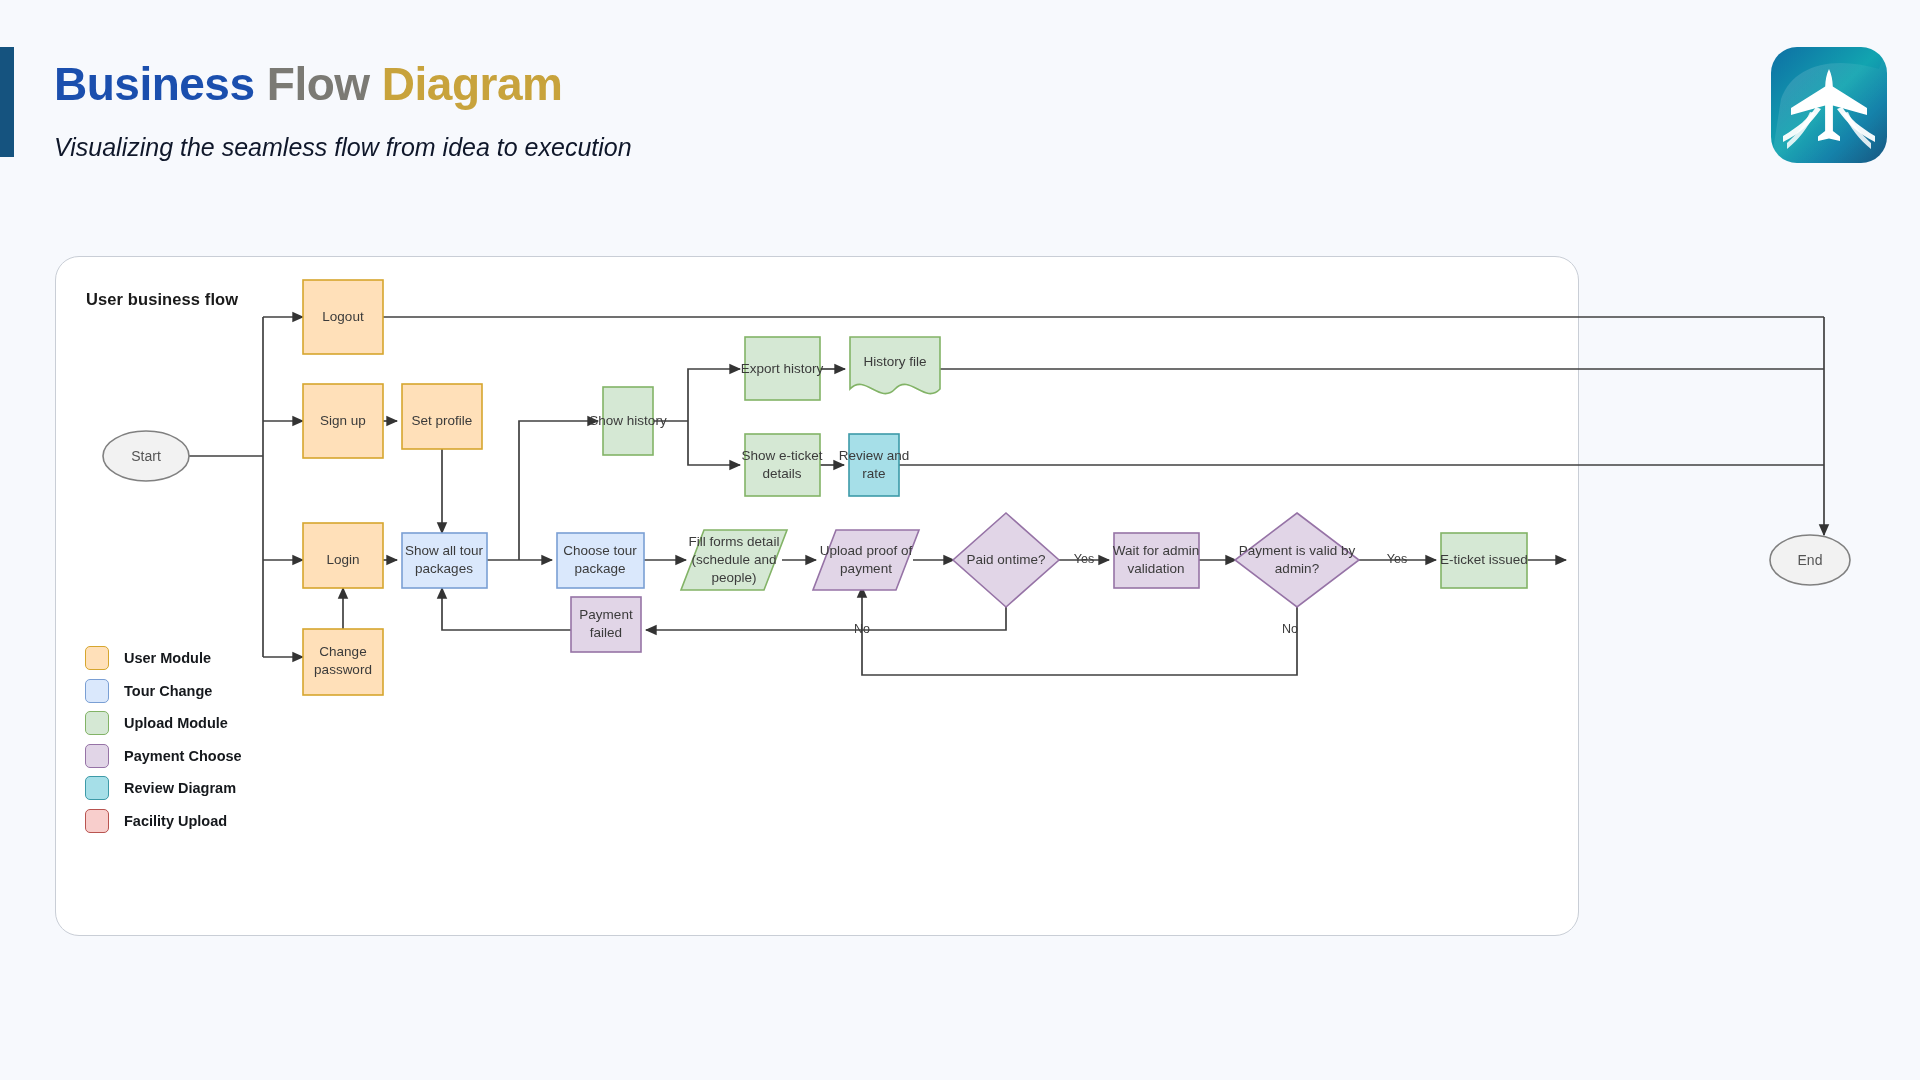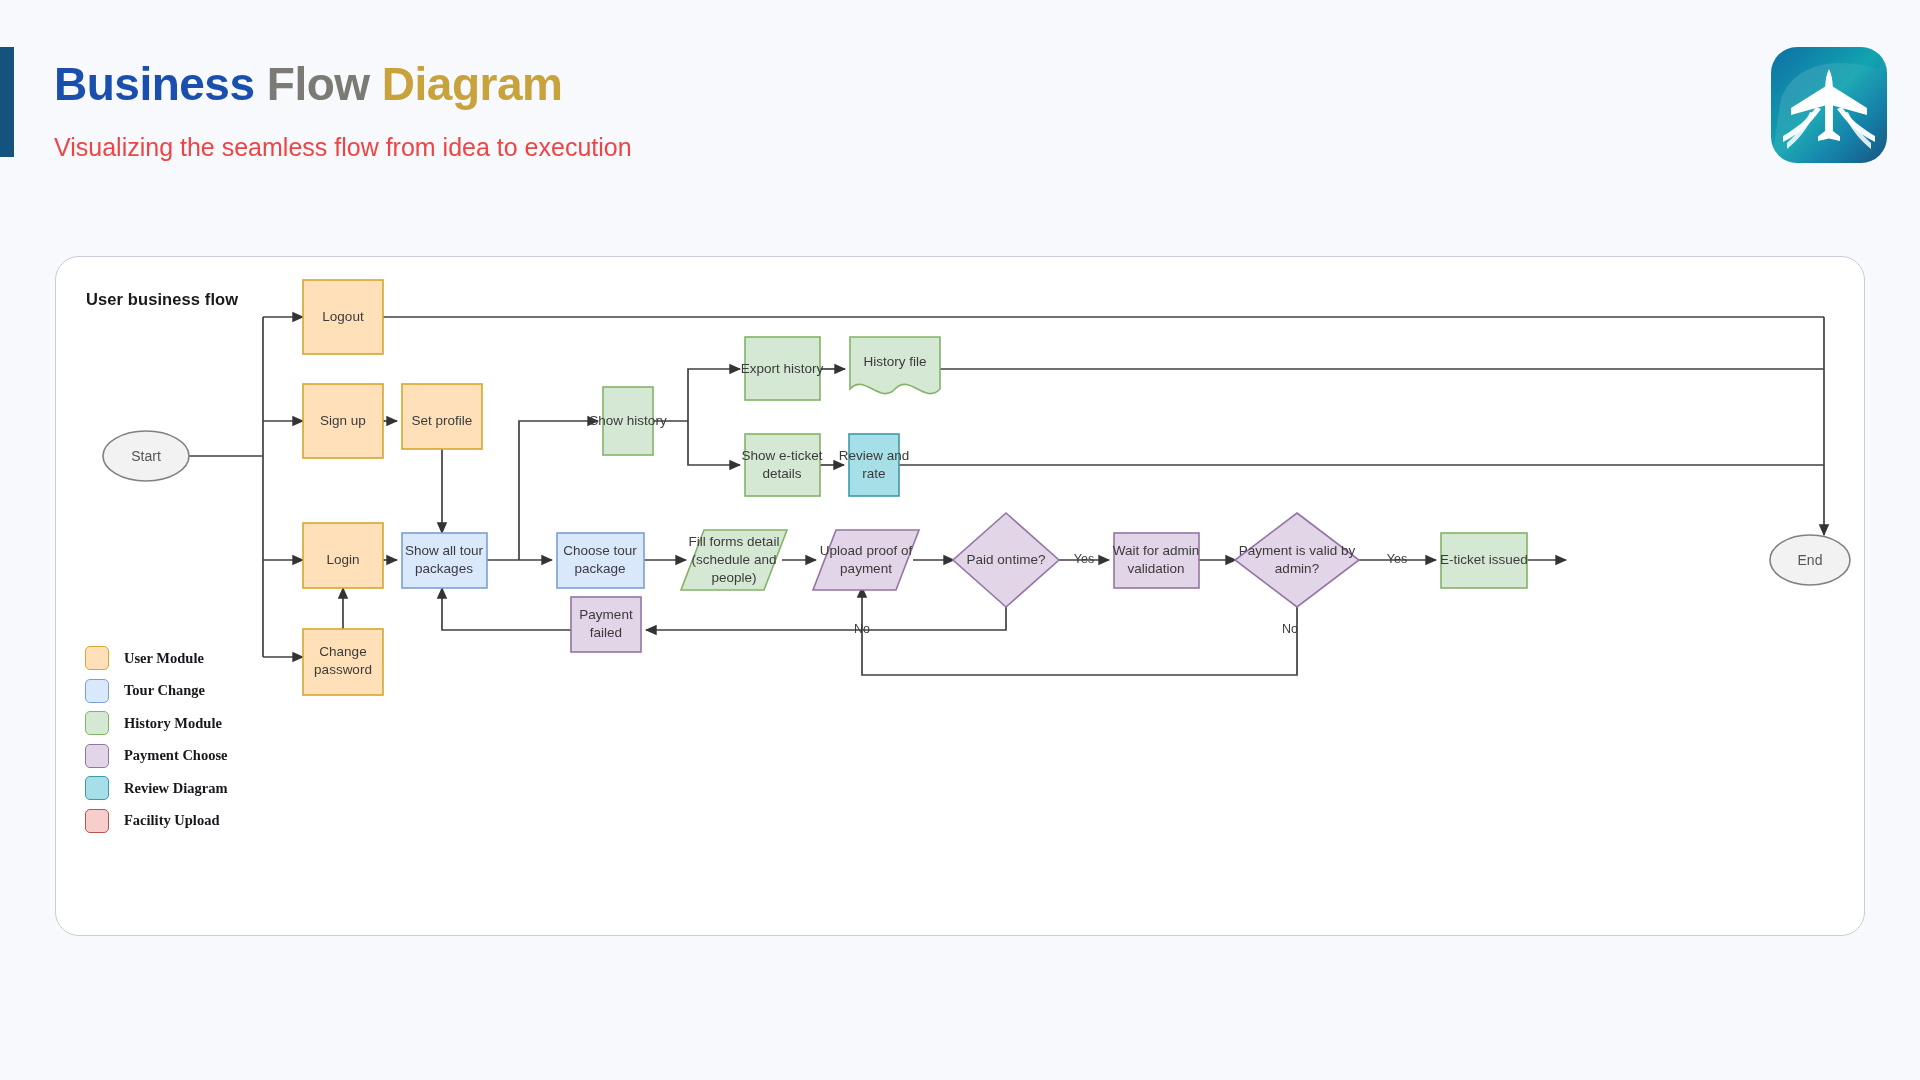--- a/index.html
+++ b/index.html
@@ -21,46 +21,46 @@
   .title {
     position: absolute; left: 54px; top: 48px;
     font-size: 46px; font-weight: bold; letter-spacing: -0.5px;
     white-space: nowrap;
   }
   .title .w1 { color: #1b4fae; }
   .title .w2 { color: #7b7a74; }
   .title .w3 { color: #c8a33c; }
   .subtitle {
     position: absolute; left: 54px; top: 124px;
-    font-size: 25px; color: #ef4444;
+    font-size: 25px; font-style: italic; color: #0f172a;
     white-space: nowrap;
   }
   .logo {
     position: absolute; left: 1771px; top: 38px;
     width: 116px; height: 116px; border-radius: 26px;
     background: linear-gradient(135deg, #0e6fa4 0%, #12a4b0 48%, #0f7fa8 72%, #17557f 100%);
     overflow: hidden;
   }
   .logo svg { display: block; width: 116px; height: 116px; }
 
   
   .card {
     position: absolute; left: 55px; top: 247px;
-    width: 1810px; height: 680px;
+    width: 1524px; height: 680px;
     background: #ffffff; border: 1px solid #c9ced6; border-radius: 24px;
   }
   .card-title {
     position: absolute; left: 30px; top: 33px;
     font-size: 16.5px; font-weight: bold; color: #1a1a1a;
     letter-spacing: 0.1px;
   }
 
   
   .legend { position: absolute; left: 29px; top: 385px; }
-  .legend-row { display: flex; align-items: center; height: 32.5px; font-family: Liberation Serif, serif; }
+  .legend-row { display: flex; align-items: center; height: 32.5px; }
   .legend-swatch {
     width: 24px; height: 24px; border-radius: 5px;
     border: 1.6px solid #888; margin-right: 15px; flex: none;
   }
   .legend-label { font-size: 14.5px; font-weight: bold; color: #15181c; white-space: nowrap; }
 
   
   .flow { position: absolute; left: 0; top: 0; width: 1810px; height: 680px; }
   .nd-text {
     font-family: "Liberation Sans", sans-serif;
@@ -117,21 +117,21 @@
       <div class="legend-row">
         <span class="legend-swatch" style="background:#ffe0b9;border-color:#d6a62e"></span>
         <span class="legend-label">User Module</span>
       </div>
       <div class="legend-row">
         <span class="legend-swatch" style="background:#dae8fc;border-color:#7a9fd4"></span>
         <span class="legend-label">Tour Change</span>
       </div>
       <div class="legend-row">
         <span class="legend-swatch" style="background:#d5e8d4;border-color:#82b366"></span>
-        <span class="legend-label">History Module</span>
+        <span class="legend-label">Upload Module</span>
       </div>
       <div class="legend-row">
         <span class="legend-swatch" style="background:#e1d5e7;border-color:#9673a6"></span>
         <span class="legend-label">Payment Choose</span>
       </div>
       <div class="legend-row">
         <span class="legend-swatch" style="background:#a6dfe8;border-color:#3d9aa8"></span>
         <span class="legend-label">Review Diagram</span>
       </div>
       <div class="legend-row">

